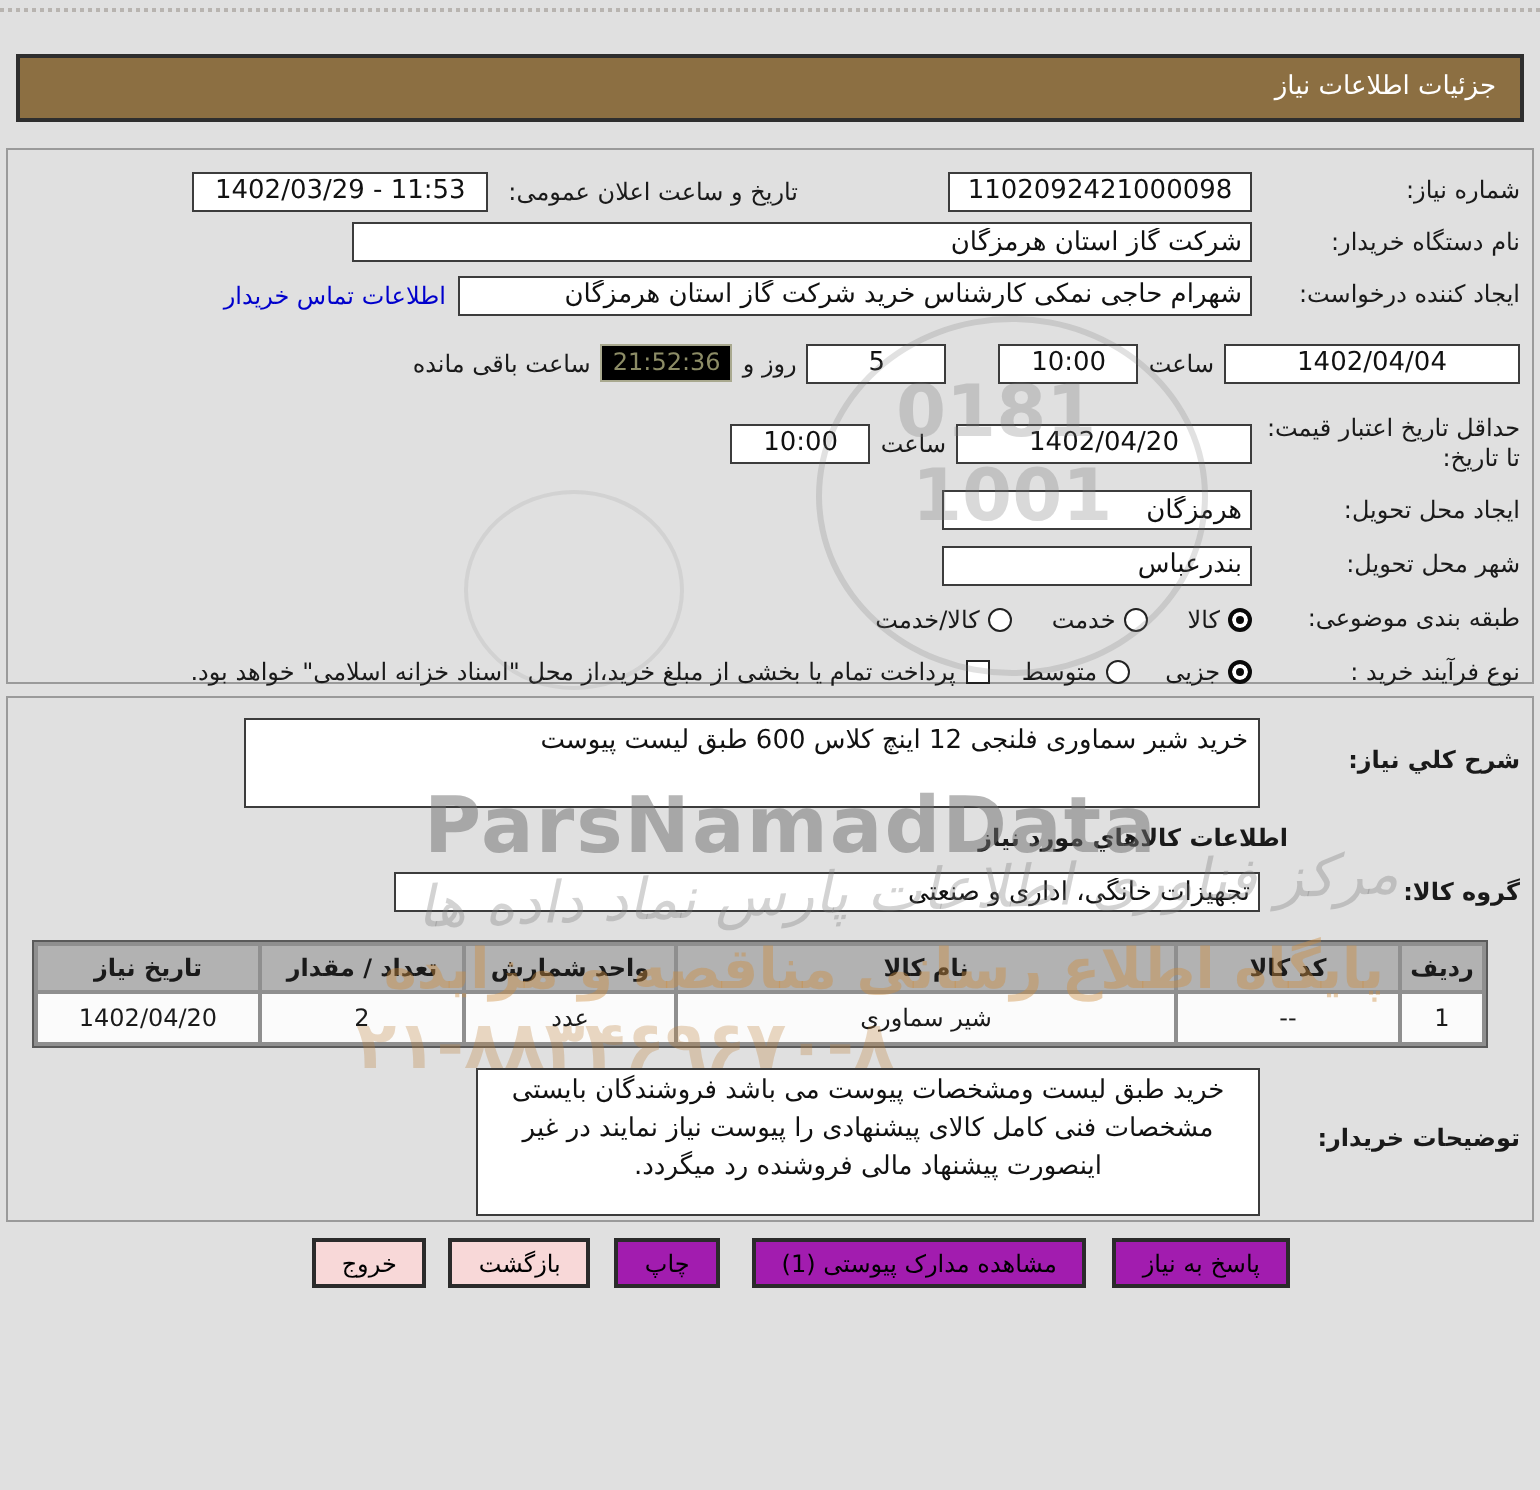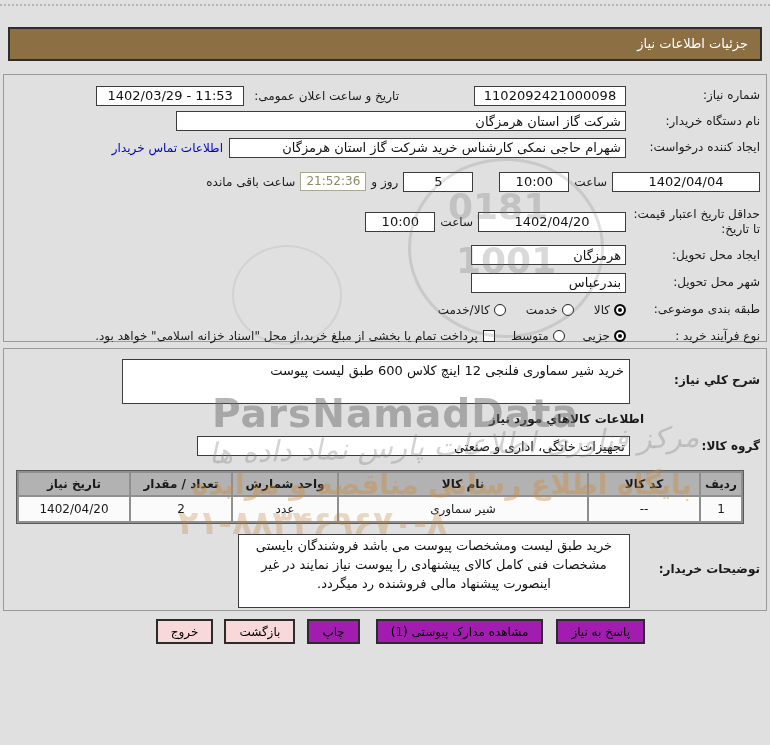--- a/index.html
+++ b/index.html
@@ -24,21 +24,21 @@
   .inp, textarea.inp-area {
     background:#fff; border:1px solid #3c3c3c; height:20px; font-size:13px;
     font-family:"DejaVu Sans", sans-serif; padding:0 4px; color:#111; }
   .inp.center { text-align:center; direction:ltr; }
   .inp.rtl { text-align:right; direction:rtl; }
   textarea.inp-area { resize:none; overflow:hidden; line-height:1.45; padding:2px 5px; }
   .ltr { direction:ltr; unicode-bidi:isolate; }
 
   .link { color:#0000cc; cursor:pointer; white-space:nowrap; }
 
-  .countdown { background:#ffffff; border:1px solid #a9a98f; color:#8c8c66;
+  .countdown { background:#000000; border:1px solid #a9a98f; color:#8c8c66;
     height:19px; line-height:17px; padding:0 5px; text-align:center; direction:ltr; }
 
   .radio { width:12px; height:12px; border-radius:50%; border:1px solid #222; background:#fff;
     display:inline-block; flex:none; margin-left:4px; }
   .radio.sel { border:2px solid #0a0a0a; background:#0a0a0a; box-shadow:inset 0 0 0 2px #fff; }
   .checkbox { width:12px; height:12px; border:1px solid #222; background:#fff; display:inline-block; flex:none; margin-left:5px; }
 
   .section-head { font-weight:bold; margin:8px 116px 0 0; }
 
   table.goods { border-collapse:separate; border-spacing:2px; background:#8f8f8f;
@@ -206,20 +206,20 @@
     <div style="width:12px;"></div>
     <button class="btn pink">بازگشت</button>
     <div style="width:11px;"></div>
     <button class="btn pink">خروج</button>
   </div>
 
   <div id="wm">
     <div class="wm-ring" style="top:158px; left:408px; width:196px; height:180px;"></div>
     <div class="wm-ring" style="top:245px; left:232px; width:110px; height:100px; border-width:2px; opacity:.6;"></div>
     <div class="wm-num" style="top:186px; left:448px; font-size:36px;">0181</div>
-    <div class="wm-num" style="top:240px; left:456px; font-size:36px;">1001</div>
+    <div class="wm-num" style="top:228px; left:456px; font-size:36px;">1001</div>
     <div class="wm-brand">ParsNamadData</div>
     <div class="wm-script">مرکز فناوری اطلاعات پارس نماد داده ها</div>
     <div class="wm-orange">پایگاه اطلاع رسانی مناقصه و مزایده</div>
     <div class="wm-phone">۲۱-۸۸۳۴۶۹۶۷۰-۸</div>
   </div>
 
 </div>
 
 </body></html>

